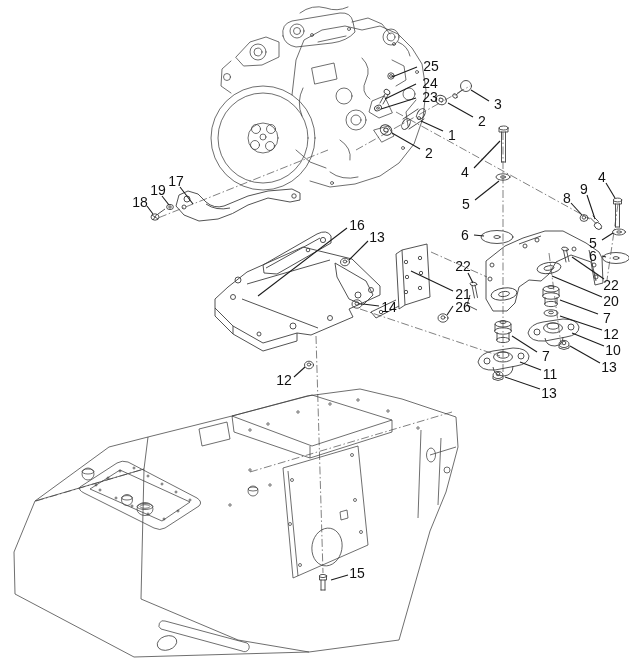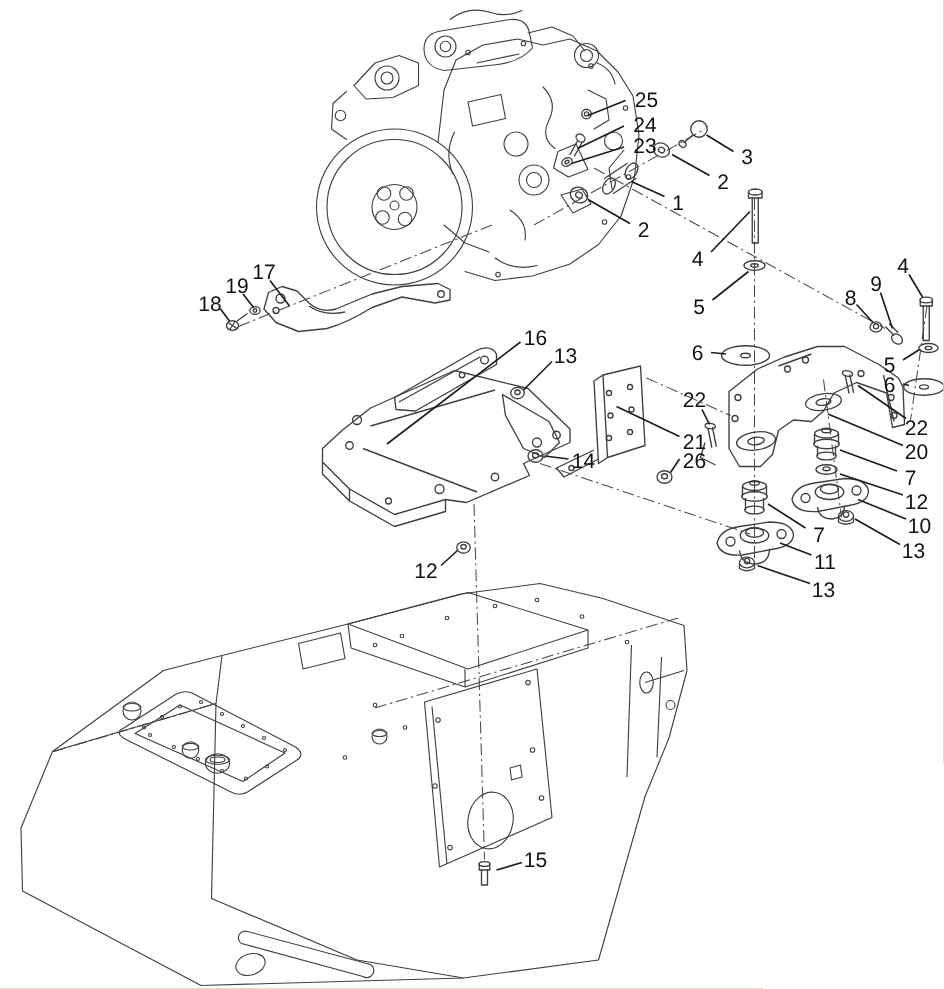--- a/index.html
+++ b/index.html
@@ -1,16 +1,16 @@
 <!DOCTYPE html>
 <html><head>
 <meta charset="utf-8">
 <style>
   html,body{margin:0;padding:0;background:#ffffff;}
-  .page{position:relative;width:629px;height:659px;background:#4d7c0f;overflow:hidden;
+  .page{position:relative;width:629px;height:659px;background:#c2410c;overflow:hidden;
         font-family:"Liberation Sans", sans-serif;}
   svg{display:block;}
   text.callout{font-family:"Liberation Sans", sans-serif;font-size:14px;fill:#111111;}
 </style>
 </head>
 <body>
 
 <div class="page">
 <svg id="diagram" width="629" height="659" viewBox="0 0 629 659" xmlns="http://www.w3.org/2000/svg">
 

